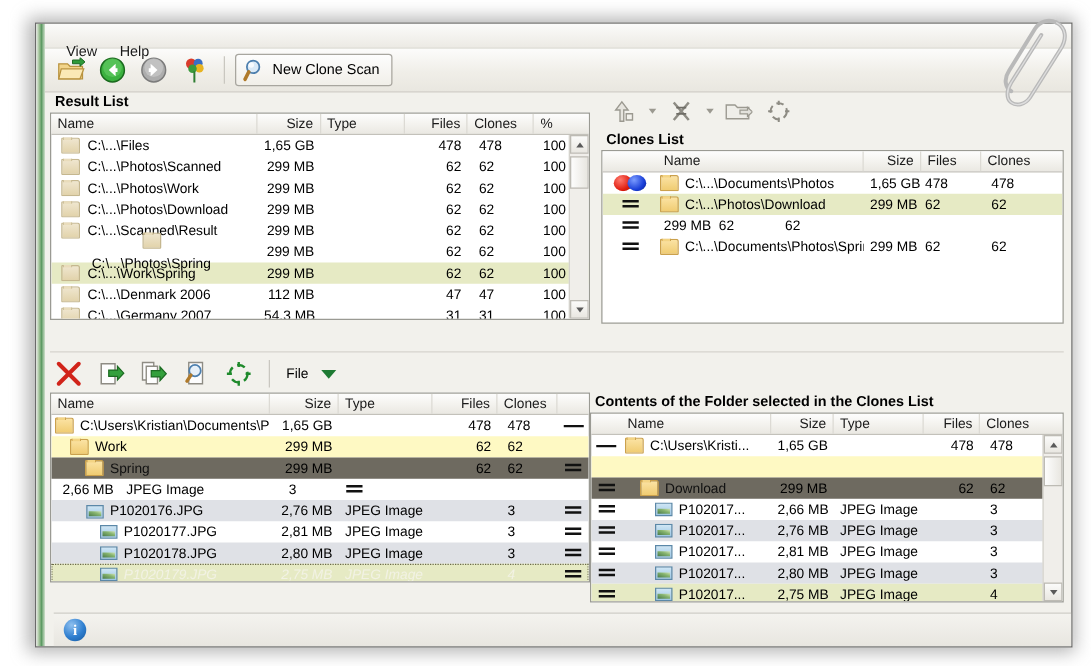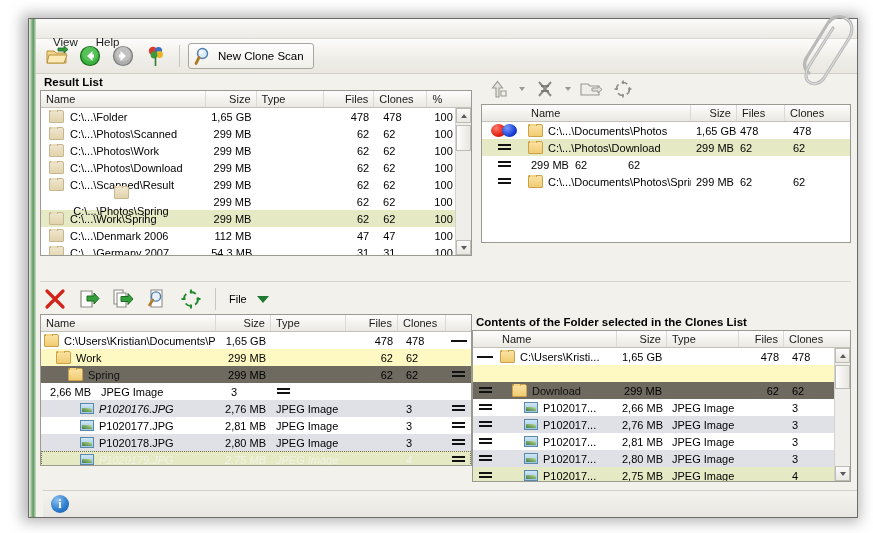--- a/index.html
+++ b/index.html
@@ -277,21 +277,21 @@
             <div class="th num" style="width:52px;text-align:right;">Size</div>
             <div class="th" style="width:70px;">Type</div>
             <div class="th num" style="width:52px;text-align:right;">Files</div>
             <div class="th num" style="width:55px;text-align:left;">Clones</div>
             <div class="th num" style="width:45px;text-align:left;">%</div>
           </div>
           <div class="tbody" id="result-rows">
               <div class="trow">
                 <div class="td" style="width: 172px; display: flex; align-items: center; gap: 6px; padding-left: 8px;">
                   <span class="ficon dim"></span>
-                  <span>C:\...\Folder</span>
+                  <span>C:\...\Files</span>
                 </div>
                 <div class="td" style="width: 52px; text-align: right;">1,65 GB</div>
                 <div class="td" style="width: 70px; text-align: left;"></div>
                 <div class="td" style="width: 52px; text-align: right;">478</div>
                 <div class="td" style="width: 55px; text-align: left; padding-left: 9px;">478</div>
                 <div class="td" style="width: 45px; text-align: left; padding-left: 7px;">100</div>
               </div>
               <div class="trow">
                 <div class="td" style="width: 172px; display: flex; align-items: center; gap: 6px; padding-left: 8px;">
                   <span class="ficon dim"></span>
@@ -421,20 +421,21 @@
               <path d="M12,9 L18,9 L18,7 L22,10.5 L18,14 L18,12 L12,12 Z" fill="#e3e2dc" stroke="#9b9990" stroke-width="1"></path>
             </svg>
           </div>
           <div class="tbtn">
             <svg width="20" height="20" viewBox="0 0 20 20">
               <circle cx="10" cy="10" r="6.5" fill="none" stroke="#8e8c84" stroke-width="1.6" stroke-dasharray="6 3.5"></circle>
               <path d="M10,1.5 L10,5 M10,15 L10,18.5 M1.5,10 L5,10 M15,10 L18.5,10" stroke="#8e8c84" stroke-width="1.6"></path>
             </svg>
           </div>
         </div>
+        <div class="sec-label">Clones List</div>
         <div class="listbox" style="height:139px;">
           <div class="thead">
             <div class="th" style="width:44px;border-right:none;"></div>
             <div class="th" style="width:165px;">Name</div>
             <div class="th" style="width:46px;text-align:right;">Size</div>
             <div class="th" style="width:48px;">Files</div>
             <div class="th" style="width:55px;">Clones</div>
           </div>
           <div class="tbody" id="clones-rows">
               <div class="trow">
@@ -581,21 +582,21 @@
               <div class="trow">
                 <div class="td" style="width: 55px; text-align: right;">2,66 MB</div>
                 <div class="td" style="width: 75px; text-align: left;">JPEG Image</div>
                 <div class="td" style="width: 52px; text-align: right;"></div>
                 <div class="td" style="width: 48px; text-align: left; padding-left: 8px;">3</div>
                 <div class="td" style="width: 25px; display: flex; align-items: center; justify-content: center;">
                   <span class="eqmark"></span>
                 </div>
               </div>
               <div class="trow row-alt">
-                <div class="td" style="width: 175px; display: flex; align-items: flex-start; gap: 5px; padding-left: 39px; font-style: italic;">
+                <div class="td" style="width: 175px; display: flex; align-items: flex-end; gap: 5px; padding-left: 28px;">
                   <span class="imgicon"></span>
                   <span>P1020176.JPG</span>
                 </div>
                 <div class="td" style="width: 55px; text-align: right;">2,76 MB</div>
                 <div class="td" style="width: 75px; text-align: left;">JPEG Image</div>
                 <div class="td" style="width: 52px; text-align: right;"></div>
                 <div class="td" style="width: 48px; text-align: left; padding-left: 8px;">3</div>
                 <div class="td" style="width: 25px; display: flex; align-items: center; justify-content: center;">
                   <span class="eqmark"></span>
                 </div>

